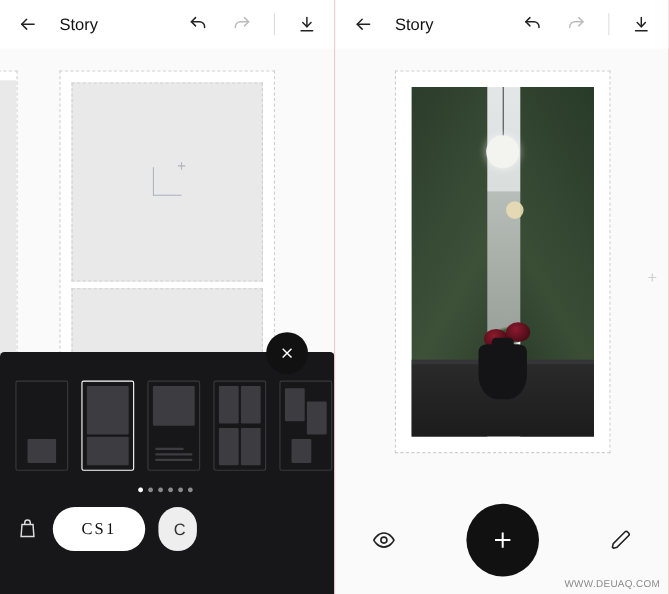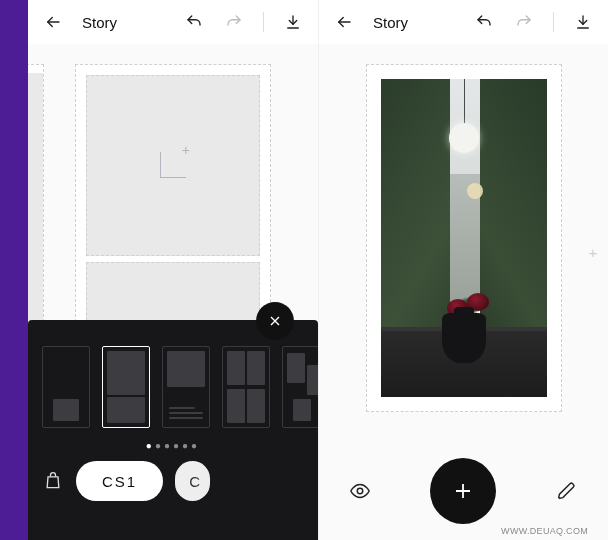--- a/index.html
+++ b/index.html
@@ -8,22 +8,21 @@
     height: 540px;
     background: #f7f7f7;
     font-family: -apple-system, Helvetica, Arial, sans-serif;
     overflow: hidden;
     position: relative;
   }
   .wrap {
     width: 608px;
     height: 540px;
     display: flex;
-    background: #4c1d95;
-    padding-left: 28px;
+    background: #ef4444;
   }
   .pane {
     position: relative;
     width: 50%;
     height: 100%;
     background: #fafafa;
     overflow: hidden;
   }
   .pane + .pane { border-left: 1px solid rgba(0,0,0,0.04); }
   
@@ -170,21 +169,21 @@
     border-radius: 20px;
     display: flex;
     align-items: center;
     font-size: 15px;
     letter-spacing: 2px;
     font-weight: 500;
     cursor: pointer;
     position: relative;
     flex: 0 0 auto;
   }
-  .pill.active { background: #fff; color: #111; }
+  .pill.active { background: #fff; color: #111; font-family: Liberation Serif, serif; }
   .pill.outlined { border: 1px solid #7a6a3e; color: #b89a52; }
   .pill .blue-dot {
     position: absolute; top: -1px; right: 4px;
     width: 8px; height: 8px; border-radius: 50%;
     background: #3aa5ff;
   }
   .pill.peek { background: #eee; color:#333; padding:0 8px 0 14px; }
 
   
   .photo-frame {
@@ -251,21 +250,21 @@
     border-radius: 50%;
     background: #111;
     display:flex;align-items:center;justify-content:center;
     color:#fff;
     cursor:pointer;
   }
   .fab svg { width: 24px; height: 24px; stroke:#fff; stroke-width: 1.8; }
 
   .watermark {
     position: absolute;
-    right: 20px;
+    right: 8px;
     bottom: 4px;
     font-size: 9px;
     letter-spacing: 0.3px;
     color: #8a8a8a;
     font-family: Arial, sans-serif;
   }
 </style>
 </head>
 <body>
 

